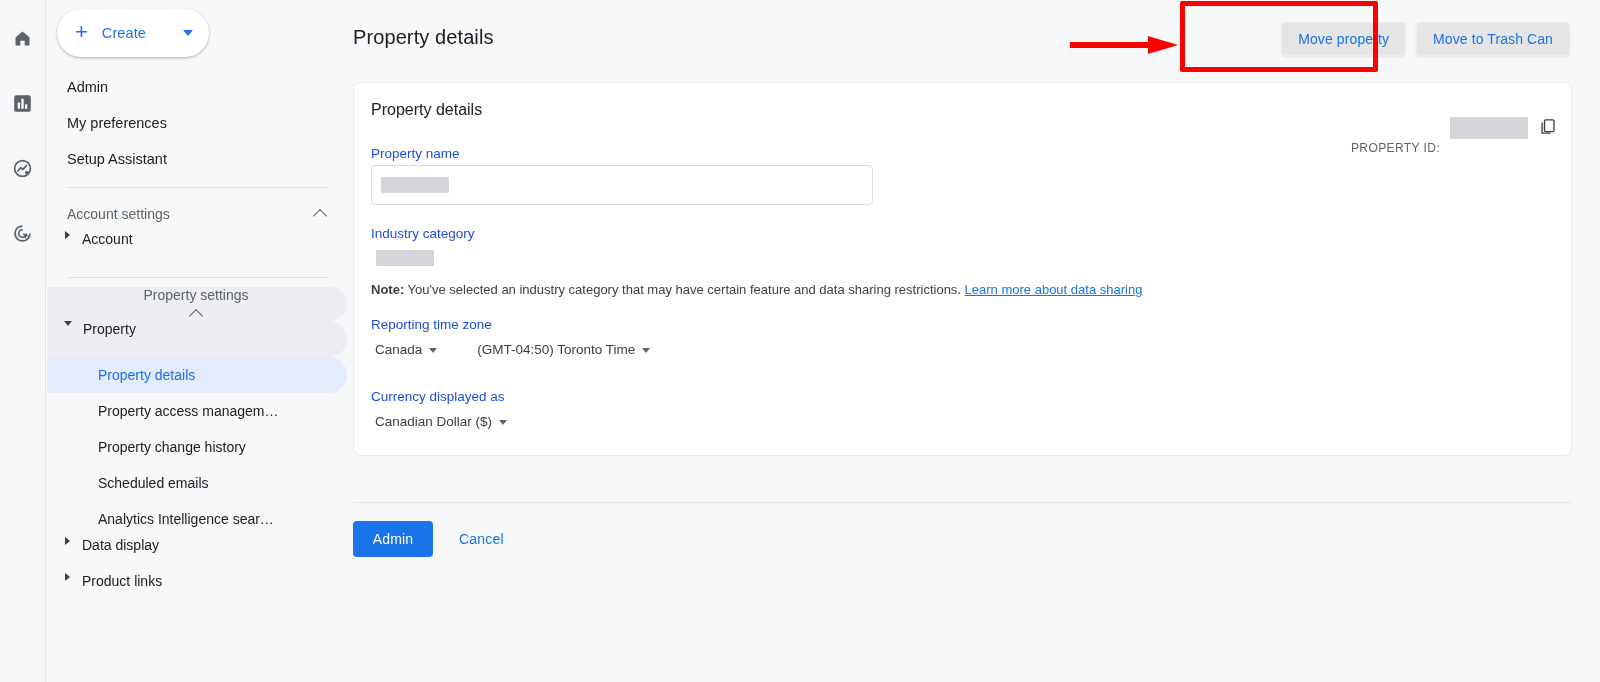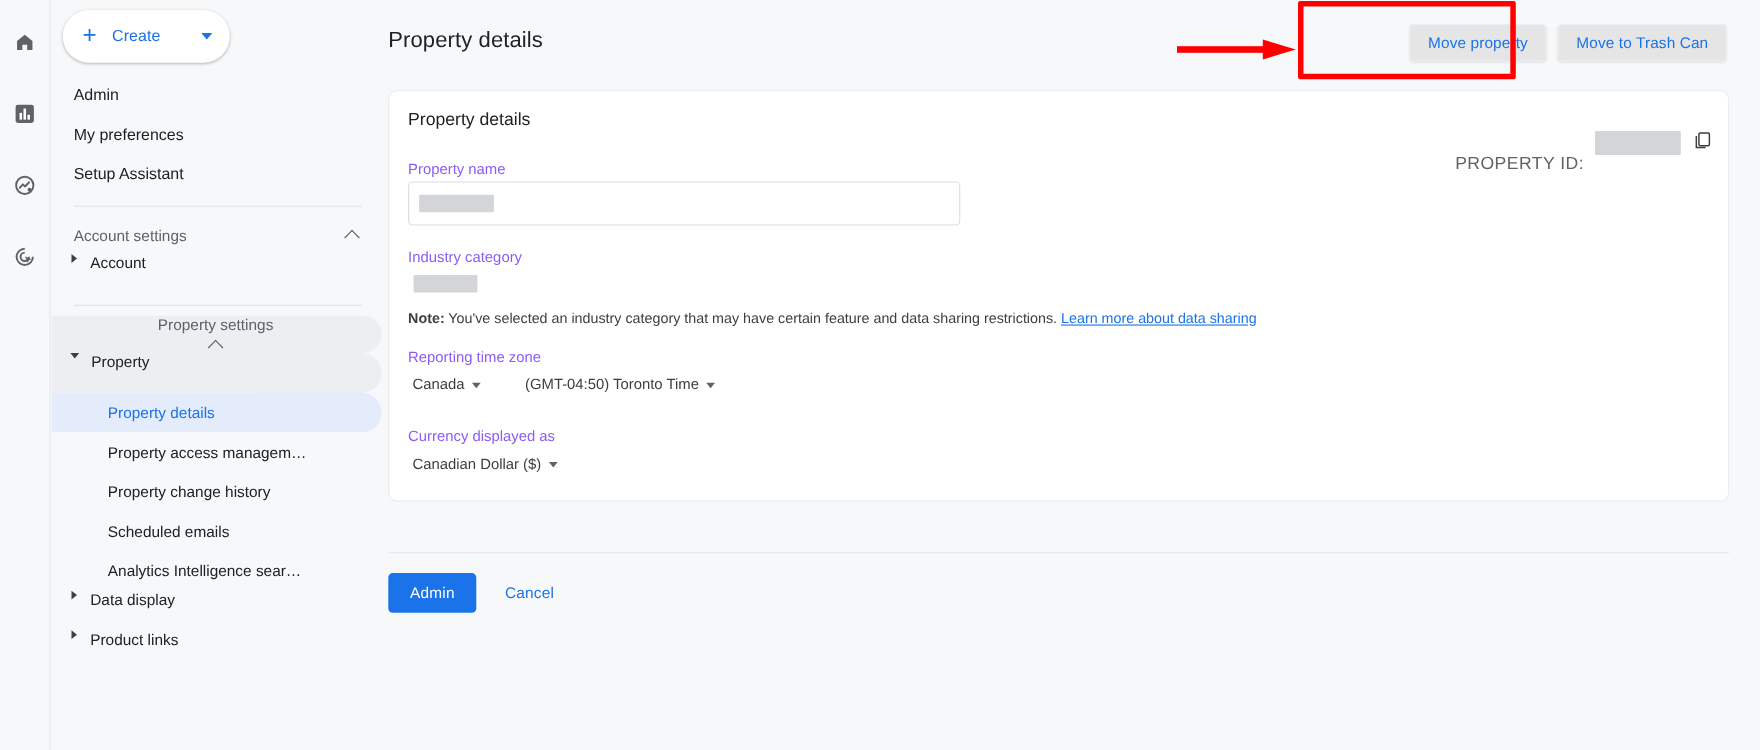--- a/index.html
+++ b/index.html
@@ -182,32 +182,32 @@
   }
   .card-title {
     position: absolute; left: 17px; top: 18px;
     font-size: 16px; color: #202124;
   }
   .prop-id-row {
     position: absolute; right: 14px; top: 18px;
     display: flex; align-items: center; gap: 10px;
   }
   .prop-id-label {
-    font-size: 16px; color: #5f6368; letter-spacing: .4px; margin-top: 40px;
+    font-size: 12px; color: #5f6368; letter-spacing: .4px; margin-top: 40px;
   }
   .redact {
     background: #d3d5d8;
     border-radius: 1px;
     display: inline-block;
   }
   .redact.id { width: 78px; height: 22px; }
   .copy-ico { cursor: pointer; display:block; }
 
   .field-label {
-    font-size: 13.5px; color: #8b5cf6;
+    font-size: 13.5px; color: #1d4ed8;
   }
   .f-propname-label { position: absolute; left: 17px; top: 63px; }
   .text-input {
     position: absolute; left: 17px; top: 82px;
     width: 502px; height: 40px;
     border: 1px solid #dadce0;
     border-radius: 4px;
     background: #fff;
     display: flex; align-items: center;
     padding-left: 9px;

